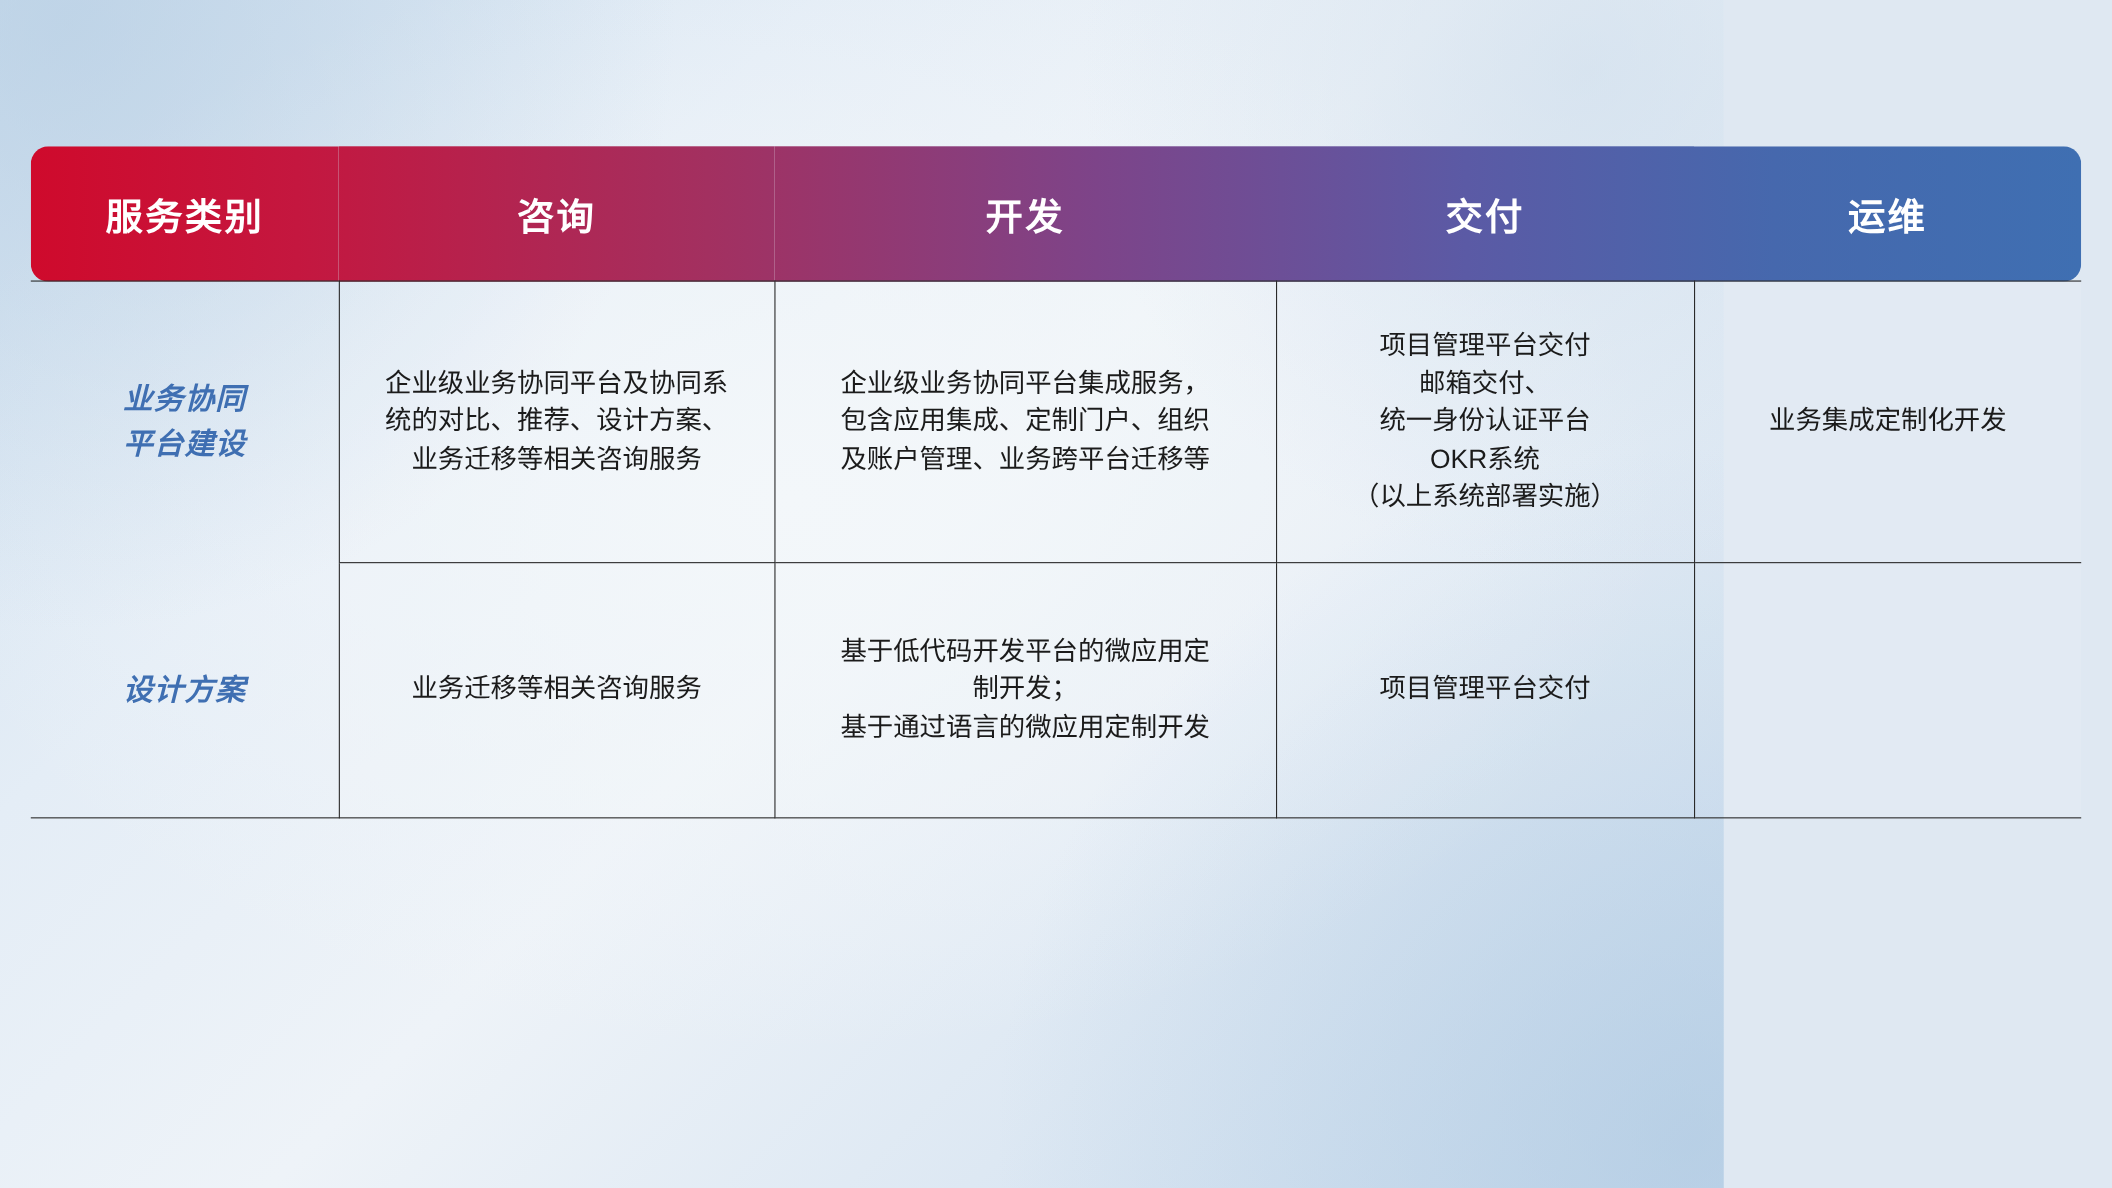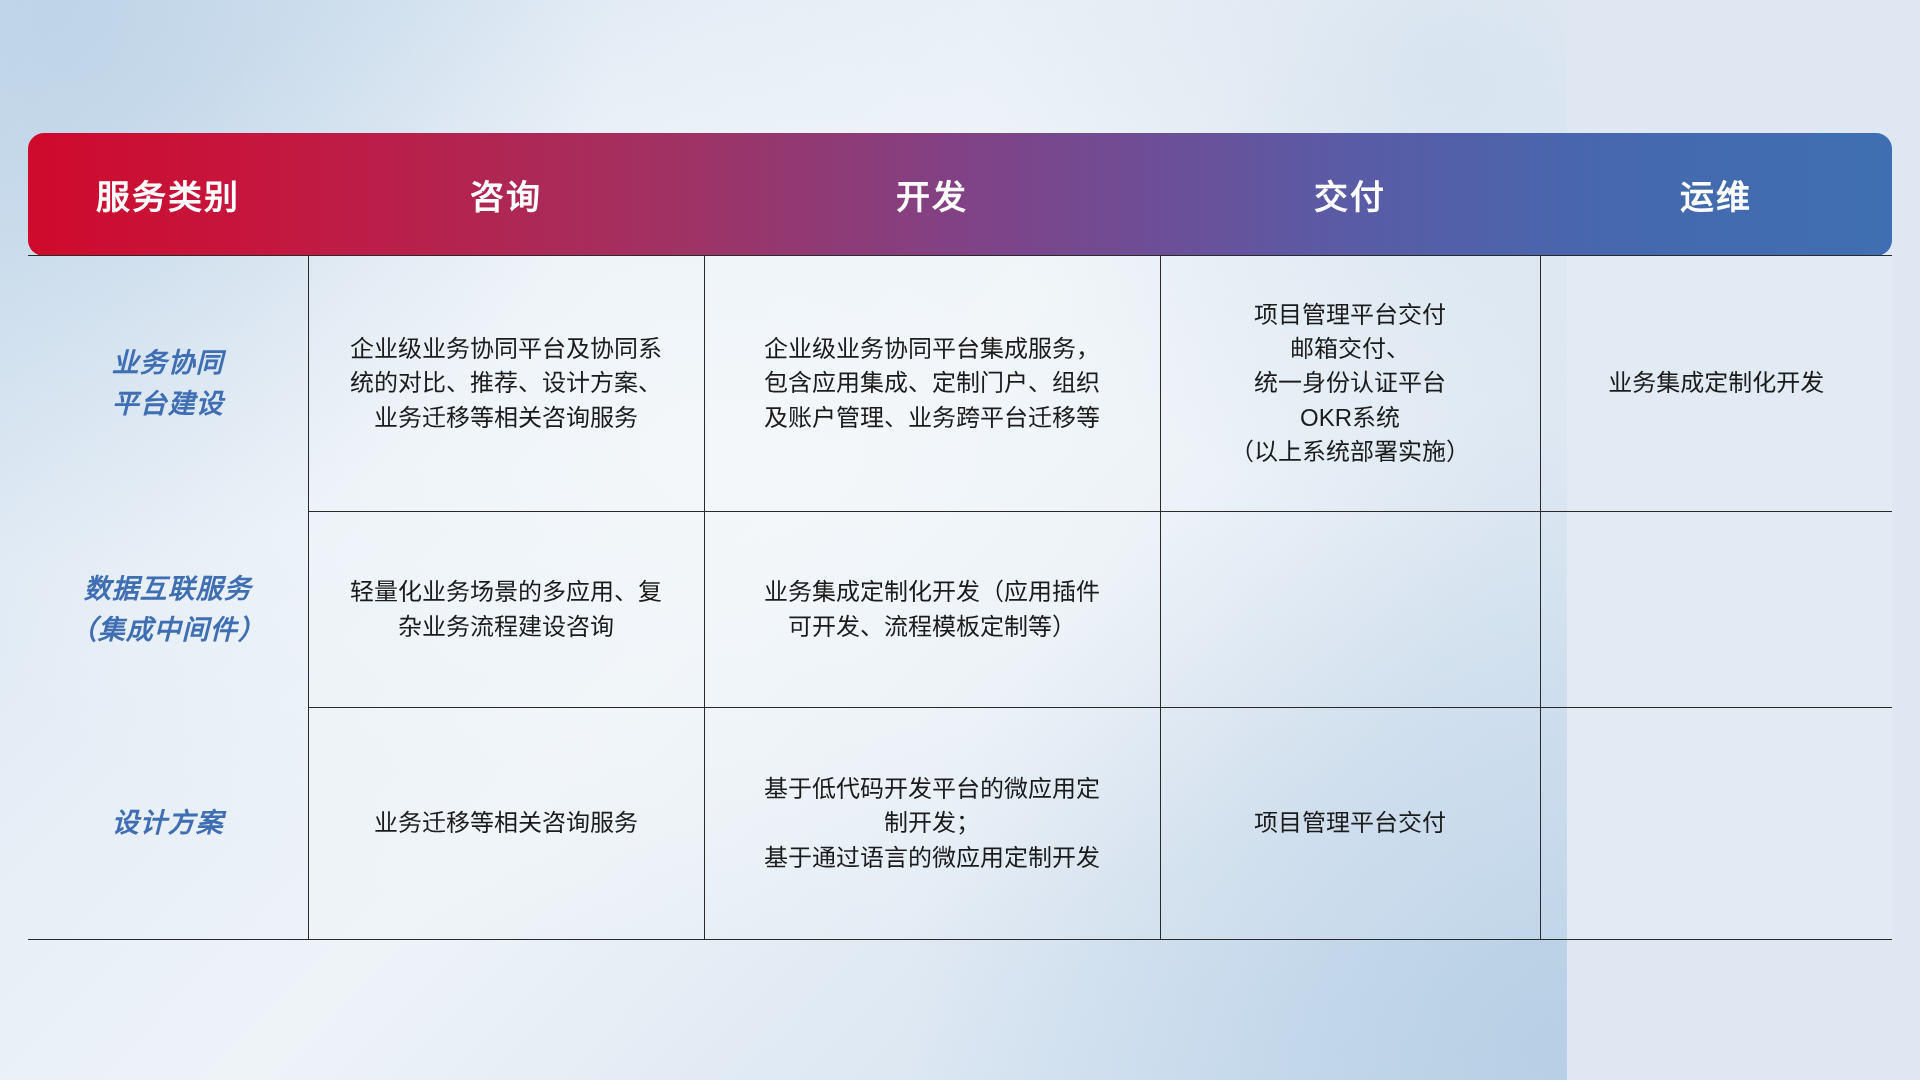--- a/index.html
+++ b/index.html
@@ -170,40 +170,20 @@
             <span class="cell-text">项目管理平台交付
 邮箱交付、
 统一身份认证平台
 OKR系统
 （以上系统部署实施）</span>
           </td>
           <td>
             <span class="cell-text">业务集成定制化开发</span>
           </td>
         </tr>
-        <tr class="r2">
-          <td class="rowhead">
-            <span class="cell-text">数据互联服务
-（集成中间件）</span>
-          </td>
-          <td>
-            <span class="cell-text">轻量化业务场景的多应用、复
-杂业务流程建设咨询</span>
-          </td>
-          <td>
-            <span class="cell-text">业务集成定制化开发（应用插件
-可开发、流程模板定制等）</span>
-          </td>
-          <td class="empty">
-            <span class="cell-text"></span>
-          </td>
-          <td class="empty">
-            <span class="cell-text"></span>
-          </td>
-        </tr>
         <tr class="r3">
           <td class="rowhead">
             <span class="cell-text">设计方案</span>
           </td>
           <td>
             <span class="cell-text">业务迁移等相关咨询服务</span>
           </td>
           <td>
             <span class="cell-text">基于低代码开发平台的微应用定
 制开发；

